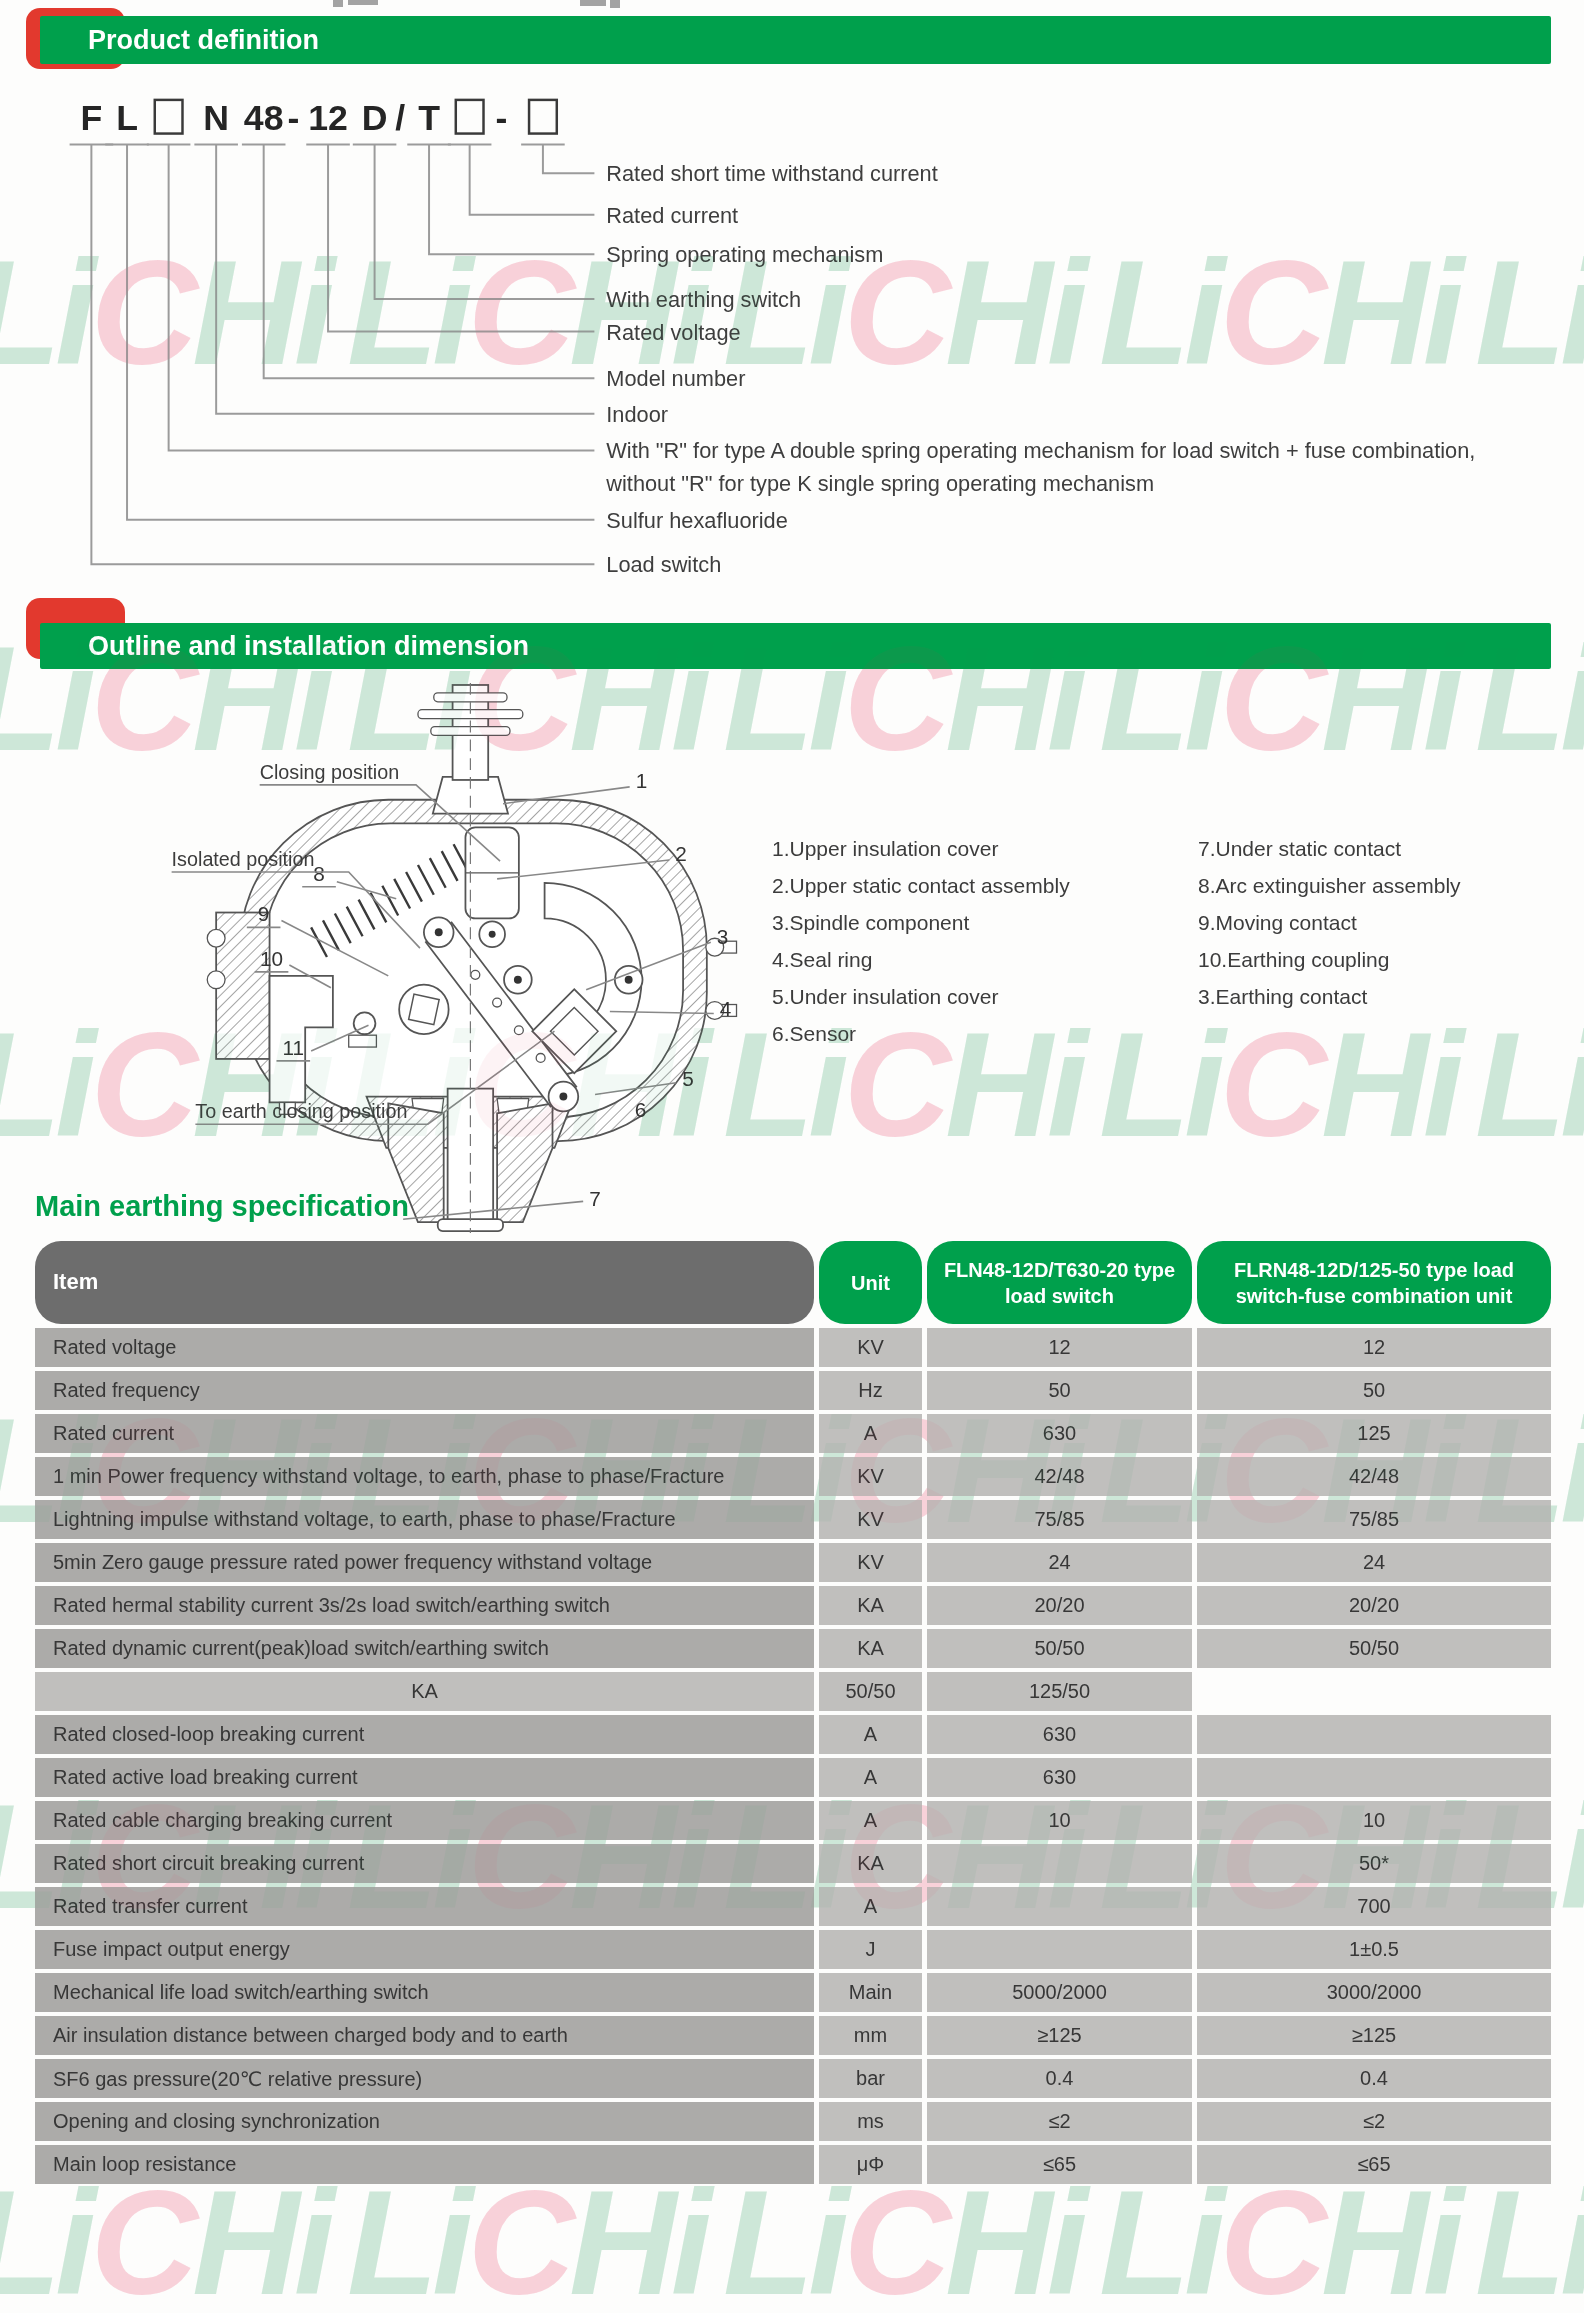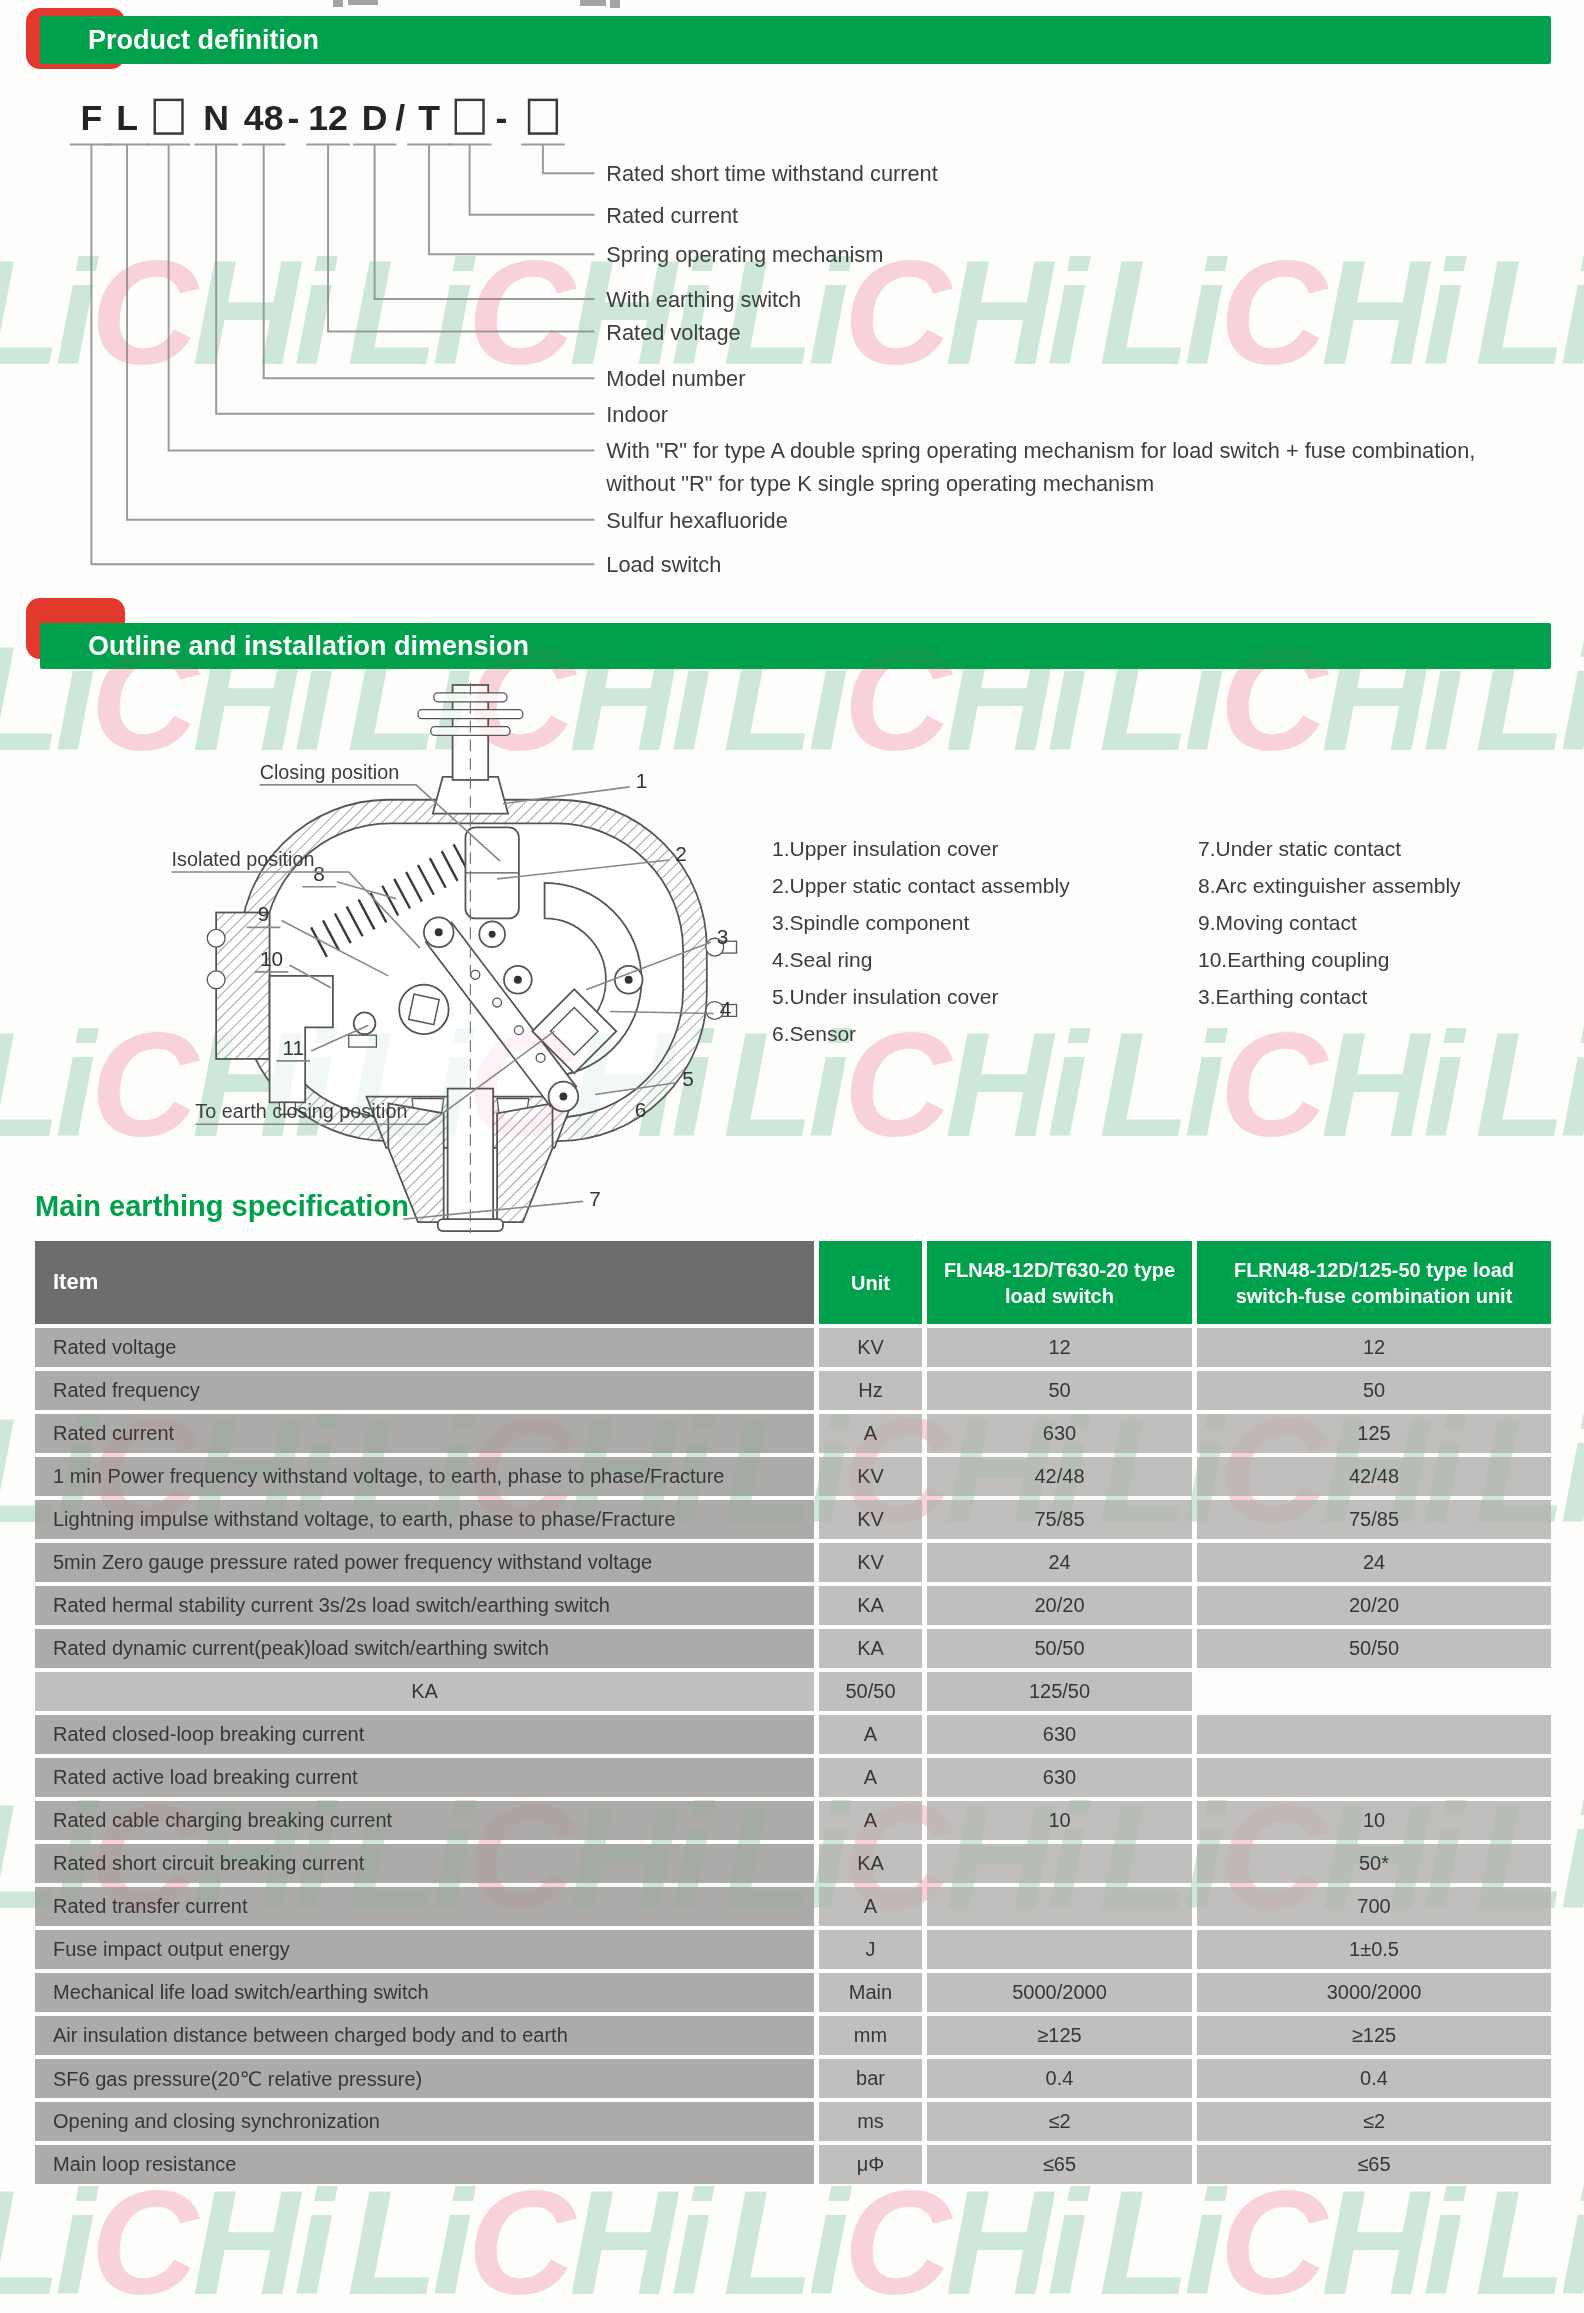--- a/index.html
+++ b/index.html
@@ -44,21 +44,21 @@
   .legend-col{position:absolute;top:830px;font-size:21px;color:#3c3c3c;z-index:2;}
   #legend-col1{left:772px;}
   #legend-col2{left:1198px;}
   .legend-item{height:37px;line-height:37px;white-space:nowrap;}
   
   .spec-heading{position:absolute;left:35px;top:1190px;font-size:29px;font-weight:bold;
                 color:var(--green);z-index:2;}
   .spec-table{position:absolute;left:35px;top:1241px;width:1516px;z-index:2;}
   .spec-head{display:grid;grid-template-columns:779px 103px 265px 1fr;gap:5px;height:83px;}
   .hcell{background:var(--green);color:#fff;font-weight:bold;font-size:20px;line-height:1.3;
-         display:flex;align-items:center;justify-content:center;text-align:center;padding:0 10px;box-sizing:border-box;}
+         display:flex;align-items:center;justify-content:center;text-align:center;padding:0 10px;box-sizing:border-box;border-radius:26px;}
   .hcell-item{background:var(--header_gray);justify-content:flex-start;text-align:left;
               padding-left:18px;font-size:22px;}
   .srow{display:grid;grid-template-columns:779px 103px 265px 1fr;gap:5px;height:39px;margin-top:4px;}
   .scell{background:var(--value_bg);color:#373737;font-size:20px;display:flex;align-items:center;
          justify-content:center;white-space:nowrap;}
   .scell-item{background:var(--item_bg);justify-content:flex-start;padding-left:18px;}
 </style>
 </head>
 <body>
 

